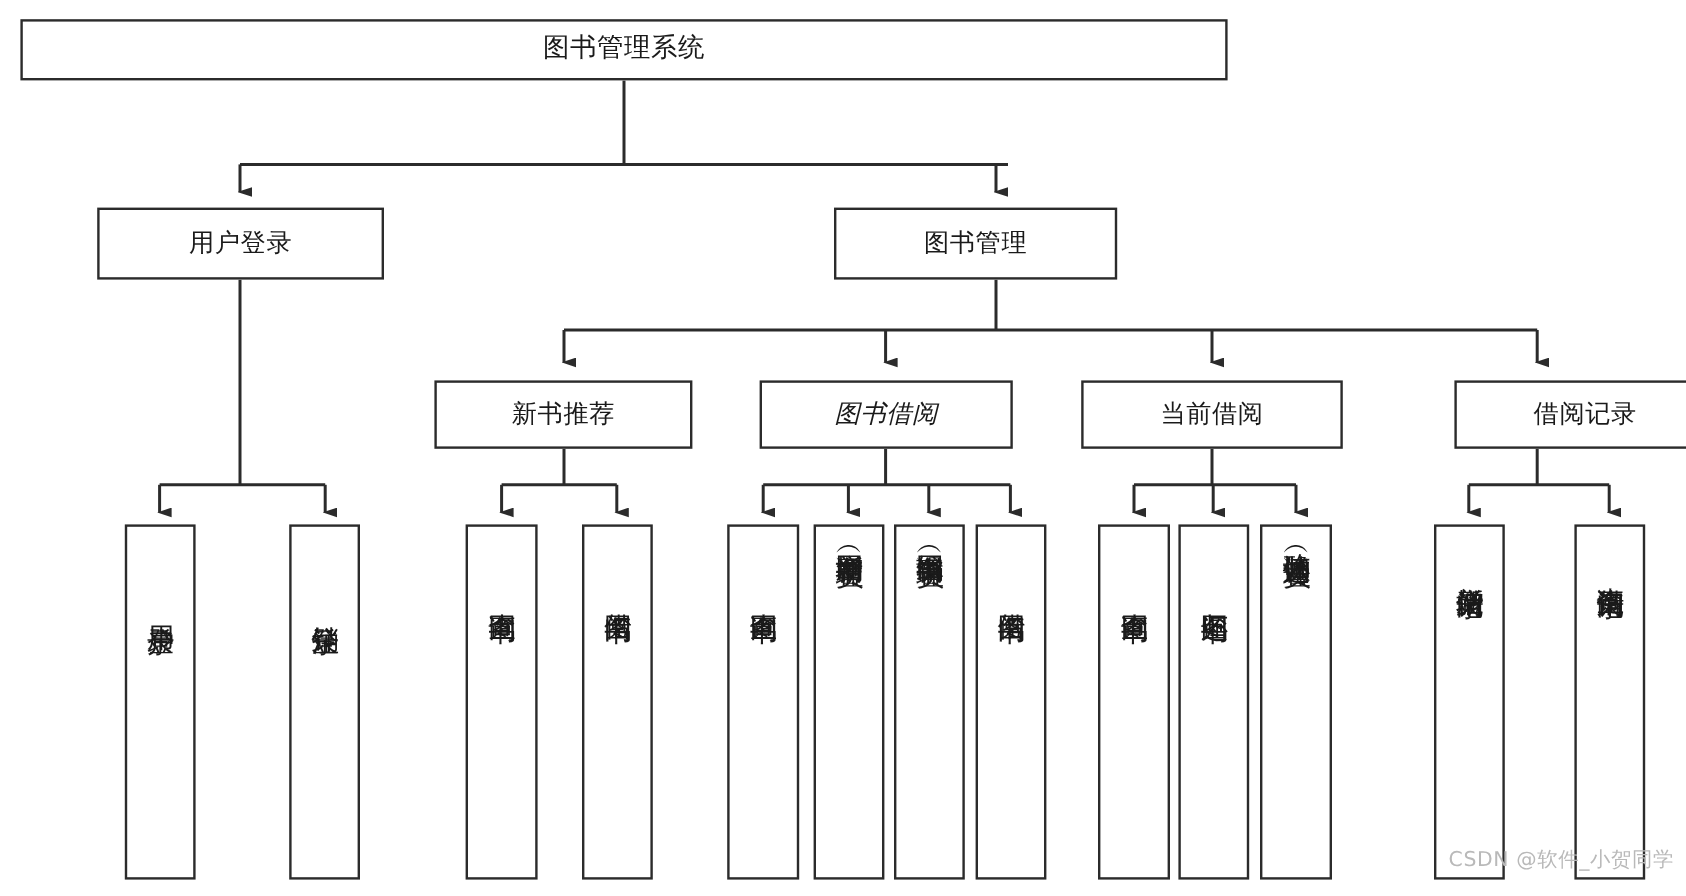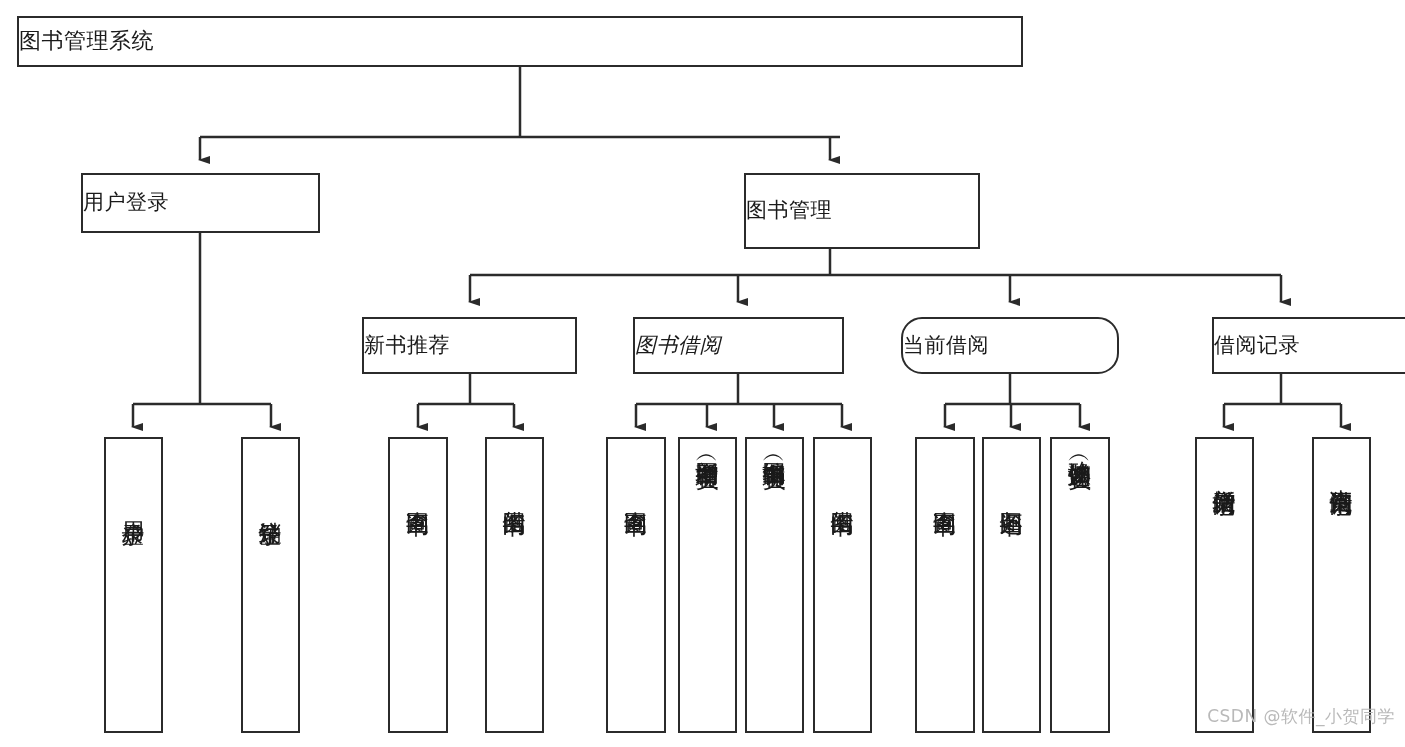--- a/index.html
+++ b/index.html
@@ -25,21 +25,21 @@
     height: 747px;
     pointer-events: none;
   }
   .node {
     position: absolute;
     box-sizing: border-box;
     background: #ffffff;
     border: 2px solid #2b2b2b;
     display: flex;
     align-items: center;
-    justify-content: flex-start;
+    justify-content: center;
     color: #1a1a1a;
   }
   .node .label {
     text-align: center;
     line-height: 1.12;
     letter-spacing: 0.5px;
   }
   .node.horiz .label {
     font-size: 21px;
     white-space: nowrap;
@@ -125,31 +125,31 @@
     </g>
   </svg>
 
   <div class="node horiz root" style="left:17px; top:16px; width:1006px; height:51px;">
     <span class="label">图书管理系统</span>
   </div>
 
   <div class="node horiz" style="left:81px; top:173px; width:239px; height:60px;">
     <span class="label">用户登录</span>
   </div>
-  <div class="node horiz" style="left:744px; top:173px; width:236px; height:76px;">
+  <div class="node horiz" style="left:695px; top:173px; width:236px; height:60px;">
     <span class="label">图书管理</span>
   </div>
 
   <div class="node horiz" style="left:362px; top:317px; width:215px; height:57px;">
     <span class="label">新书推荐</span>
   </div>
   <div class="node horiz" style="left:633px; top:317px; width:211px; height:57px;font-style:italic;">
     <span class="label">图书借阅</span>
   </div>
-  <div class="node horiz" style="left:901px; top:317px; width:218px; height:57px;border-radius:21px;">
+  <div class="node horiz" style="left:901px; top:317px; width:218px; height:57px;">
     <span class="label">当前借阅</span>
   </div>
   <div class="node horiz" style="left:1212px; top:317px; width:218px; height:57px;">
     <span class="label">借阅记录</span>
   </div>
 
   <div class="node vert" style="left:104px; top:437px; width:59px; height:296px; padding-top:64px;">
     <span class="label">用户登录</span>
   </div>
   <div class="node vert" style="left:241px; top:437px; width:59px; height:296px; padding-top:64px;">

